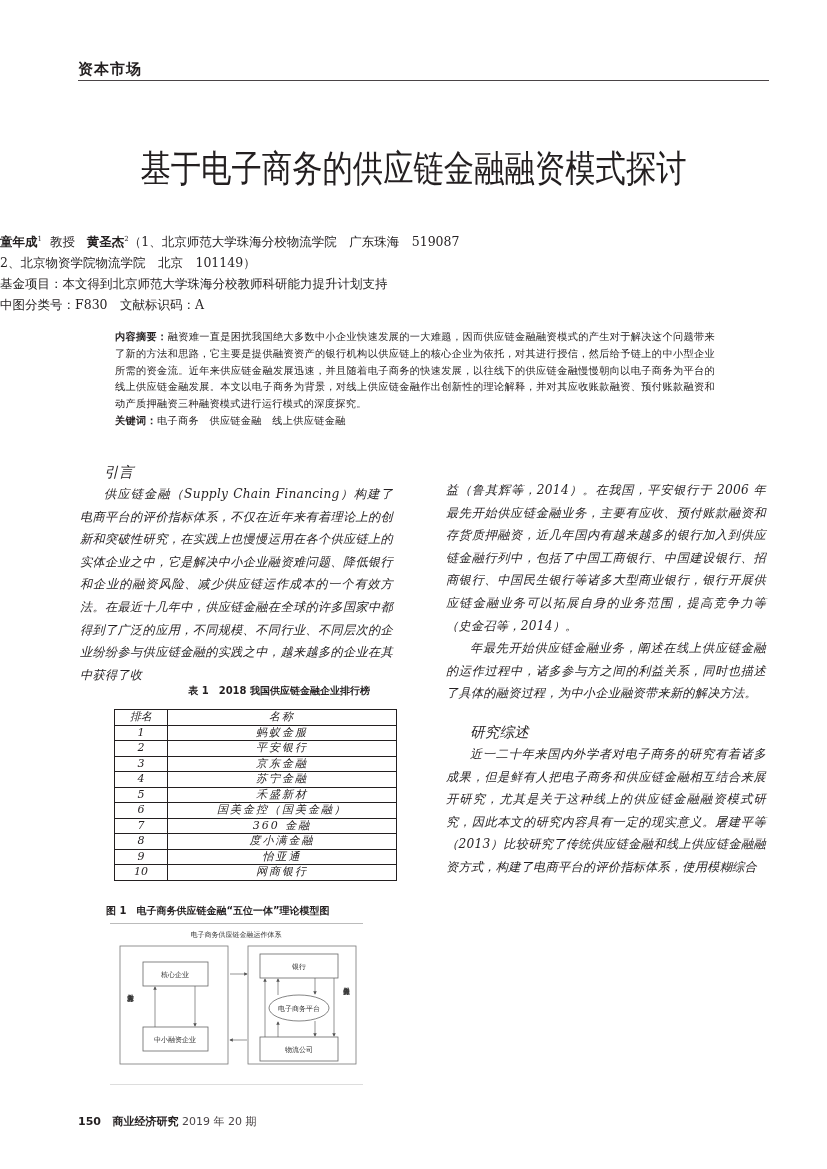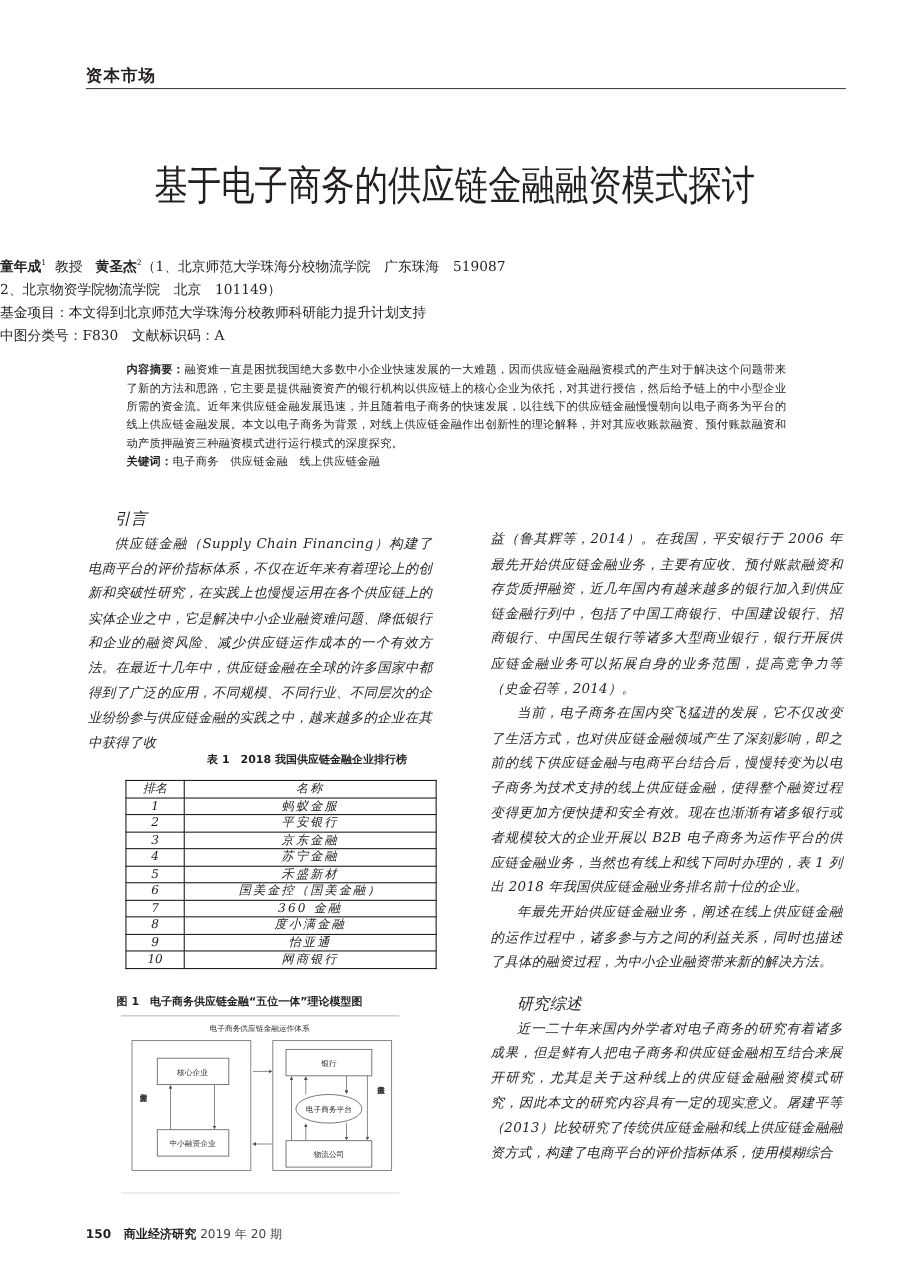--- a/index.html
+++ b/index.html
@@ -139,21 +139,20 @@
     <line x1="168" y1="113" x2="168" y2="98" stroke="#666" stroke-width="0.7" marker-end="url(#ah)"></line>
     <line x1="205" y1="97" x2="205" y2="112" stroke="#666" stroke-width="0.7" marker-end="url(#ah)"></line>
     <text x="236" y="58" font-size="7" fill="#333" writing-mode="tb">服务提供方</text>
     <line x1="120" y1="50" x2="137" y2="50" stroke="#666" stroke-width="0.7" marker-end="url(#ah)"></line>
     <line x1="137" y1="116" x2="120" y2="116" stroke="#666" stroke-width="0.7" marker-end="url(#ah)"></line>
   </svg>
 </div>
 
 <div class="abs col col-right">
   <p class="p noindent">益（鲁其辉等，2014）。在我国，平安银行于 2006 年最先开始供应链金融业务，主要有应收、预付账款融资和存货质押融资，近几年国内有越来越多的银行加入到供应链金融行列中，包括了中国工商银行、中国建设银行、招商银行、中国民生银行等诸多大型商业银行，银行开展供应链金融业务可以拓展自身的业务范围，提高竞争力等（史金召等，2014）。</p>
-  <p class="p">当前，电子商务在国内突飞猛进的发展，它不仅改变了生活方式，也对供应链金融领域产生了深刻影响，即之前的线下供应链金融与电商平台结合后，慢慢转变为以电子商务为技术支持的线上供应链金融，使得整个融资过程变得更加方便快捷和安全有效。现在也渐渐有诸多银行或者规模较大的企业开展以 B2B 电子商务为运作平台的供应链金融业务，当然也有线上和线下同时办理的，表 1 列出 2018 年我国供应链金融业务排名前十位的企业。</p>
   <p class="p">年最先开始供应链金融业务，阐述在线上供应链金融的运作过程中，诸多参与方之间的利益关系，同时也描述了具体的融资过程，为中小企业融资带来新的解决方法。</p>
   <div style="height:16px"></div>
   <div class="h2">研究综述</div>
   <p class="p">近一二十年来国内外学者对电子商务的研究有着诸多成果，但是鲜有人把电子商务和供应链金融相互结合来展开研究，尤其是关于这种线上的供应链金融融资模式研究，因此本文的研究内容具有一定的现实意义。屠建平等（2013）比较研究了传统供应链金融和线上供应链金融融资方式，构建了电商平台的评价指标体系，使用模糊综合</p>
 </div>
 
 <div class="abs footer">
   <span class="num">150</span>
   <span class="jn">商业经济研究</span>
   <span class="iss">2019 年 20 期</span>

